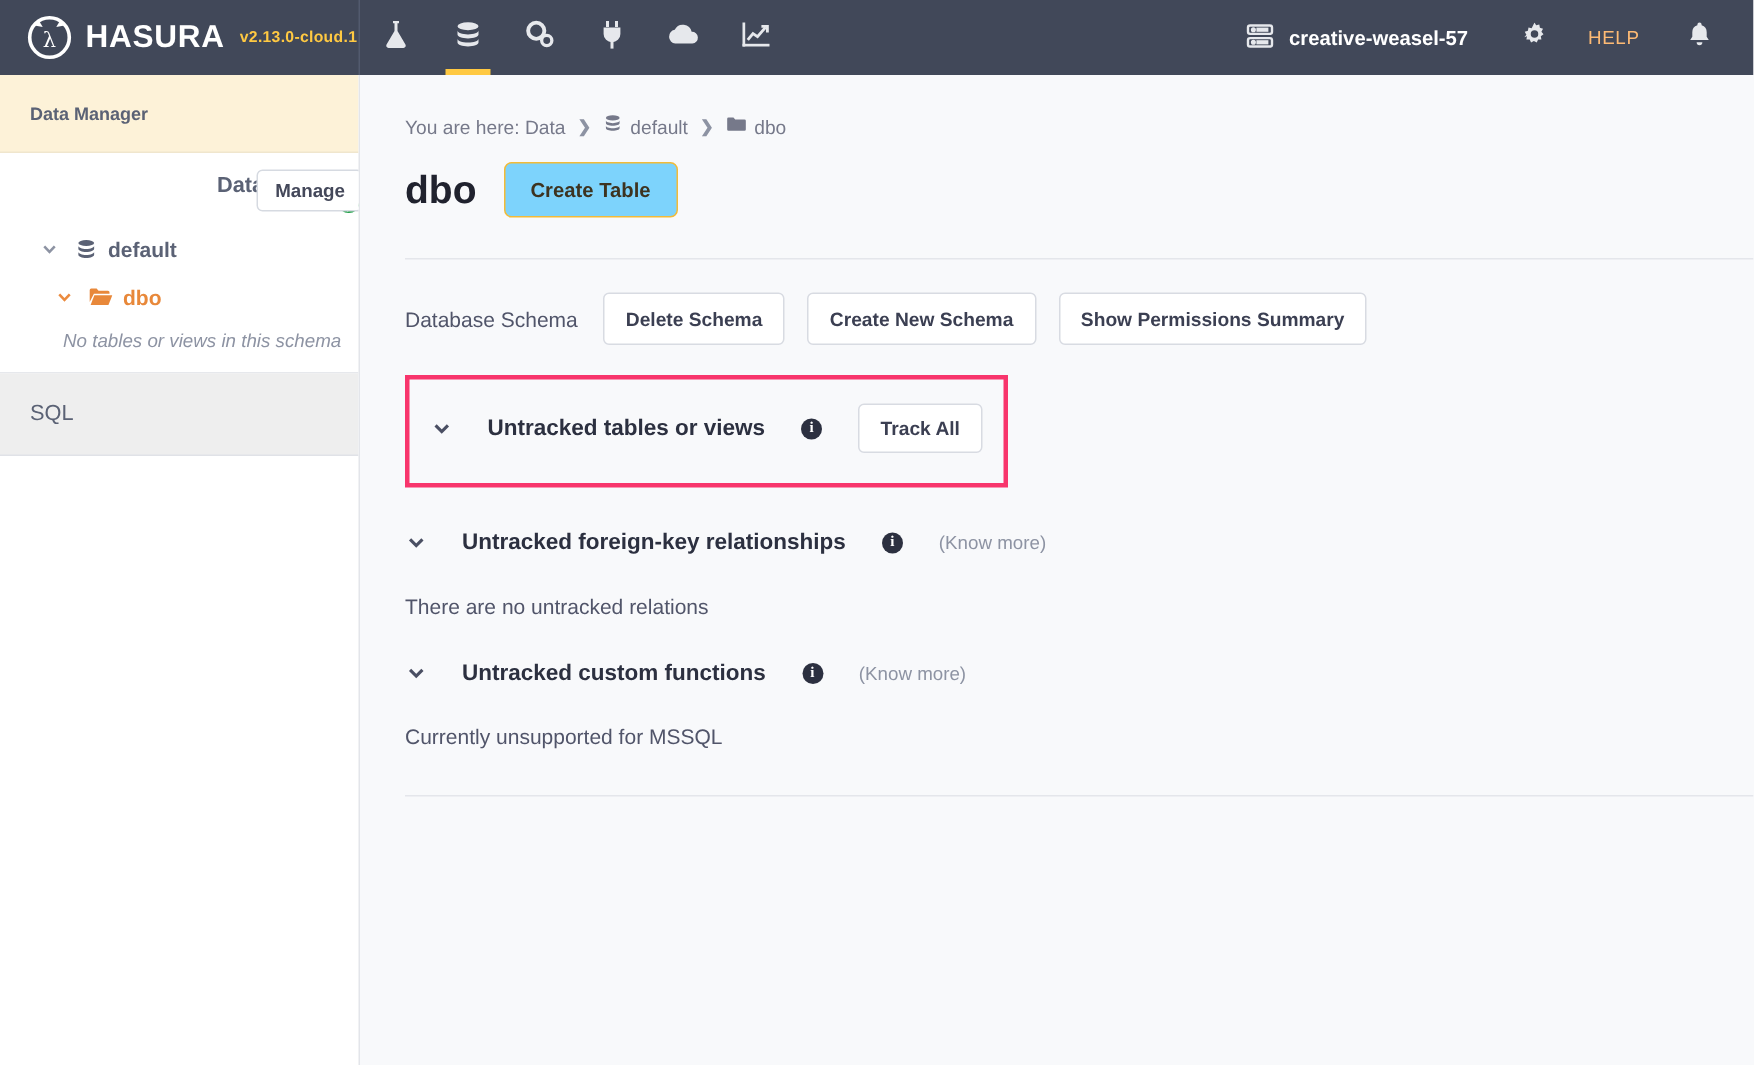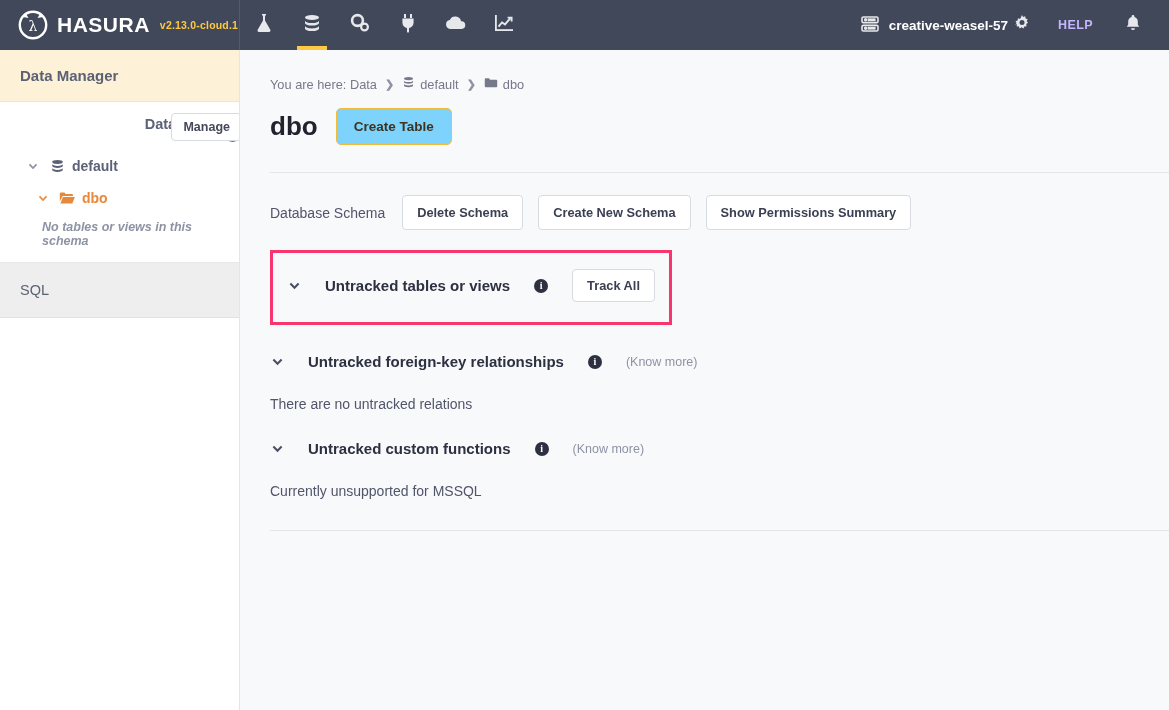--- a/index.html
+++ b/index.html
@@ -43,30 +43,30 @@
     content: ""; position: absolute; bottom: 0; left: 9px; right: 9px;
     height: 4px; background: #ffc942;
   }
   .topbar-right {
     margin-left: auto; display: flex; align-items: center;
     height: 50px; padding-right: 22px;
   }
   .project-chip {
     display: flex; align-items: center; gap: 9px;
     color: #fff; font-size: 13.5px; font-weight: bold;
-    cursor: pointer; 
+    cursor: pointer; margin-right: 30px;
   }
   .project-chip svg { fill: none; stroke: #e6e8ec; stroke-width: 1.6; }
   .icon-btn {
     display: flex; align-items: center; justify-content: center;
     cursor: pointer; margin-left: 6px; margin-right: 6px;
   }
   .icon-btn svg { fill: #e6e8ec; }
   .help-link {
-    color: #c4b5fd; font-size: 12.5px; font-weight: bold;
+    color: #fdba74; font-size: 12.5px; font-weight: normal;
     letter-spacing: .4px; cursor: pointer;
     margin-left: 22px; margin-right: 26px;
   }
 
   
   .body-wrap { display: flex; height: 660px; width: 100%; }
 
   
   .sidebar {
     width: 240px; flex: 0 0 240px;
@@ -76,21 +76,21 @@
     overflow: hidden;
   }
   .dm-header {
     background: #fdf2d8;
     height: 52px;
     display: flex; align-items: center;
     padding-left: 20px;
     border-bottom: 1px solid #f0e6cd;
   }
   .dm-header-title {
-    font-size: 15px; font-weight: bold; color: #5b6275;
+    font-size: 12px; font-weight: bold; color: #5b6275;
   }
   .db-block { padding: 14px 0 10px 0; border-bottom: 1px solid #e6e8ec; }
   .db-row {
     display: flex; align-items: flex-end;
     padding: 0 0 0 20px; height: 26px; position: relative; flex-direction: column;
   }
   .db-title {
     font-size: 14.5px; font-weight: bold; color: #5b6275;
   }
   .ok-badge {
@@ -125,21 +125,20 @@
     margin-right: 7px;
     display: flex; align-items: center; justify-content: center;
   }
   .tree-icon svg { fill: #5b6275; }
   .tree-icon.orange svg { fill: #e8883a; }
   .tree-label { font-size: 14px; font-weight: bold; color: #5b6275; }
   .tree-label.orange { color: #e8883a; }
   .empty-note {
     font-size: 12.5px; color: #8d93a3; font-style: italic;
     padding: 8px 0 4px 42px;
-    font-weight: bold;
   }
   .sql-block {
     background: #eeeeee;
     border-bottom: 1px solid #e0e2e7;
     height: 55px;
     display: flex; align-items: center;
     padding-left: 20px; cursor: pointer;
   }
   .sql-label { font-size: 14.5px; color: #5b6275; }
 

